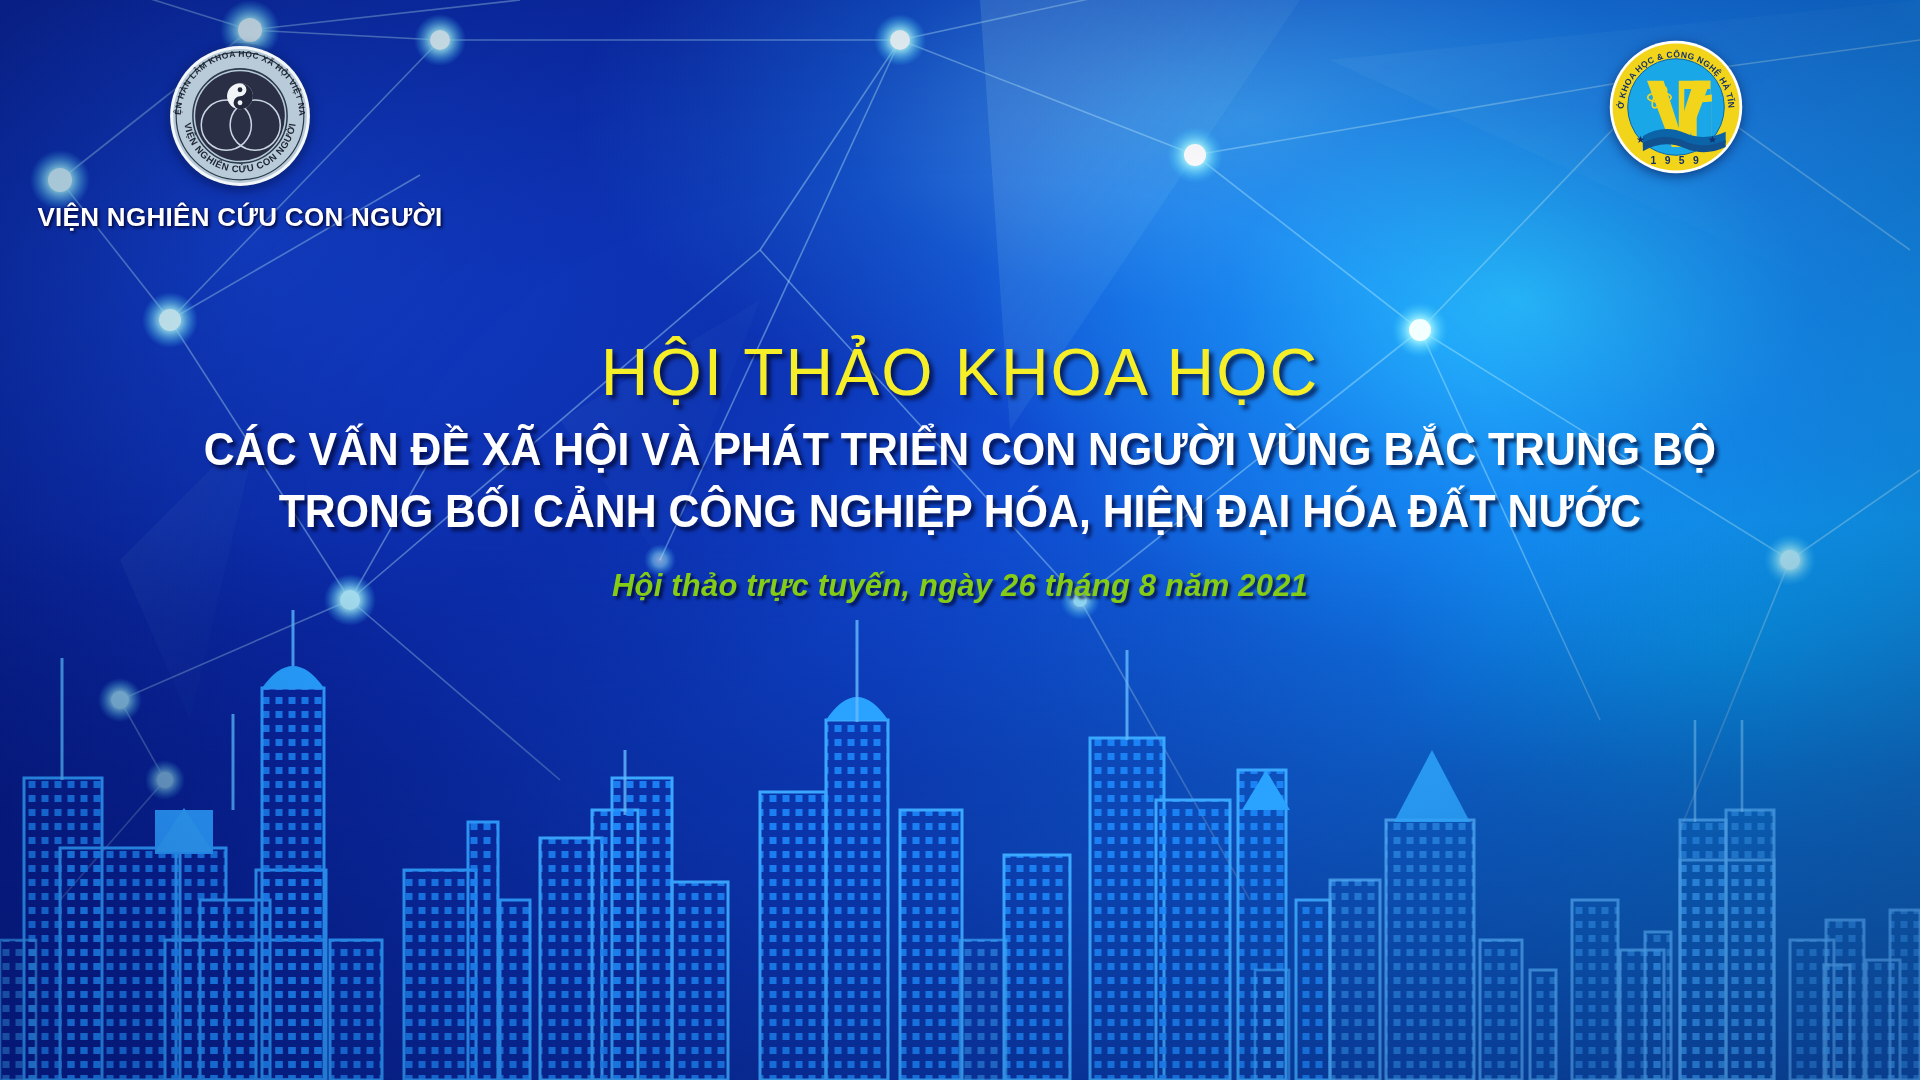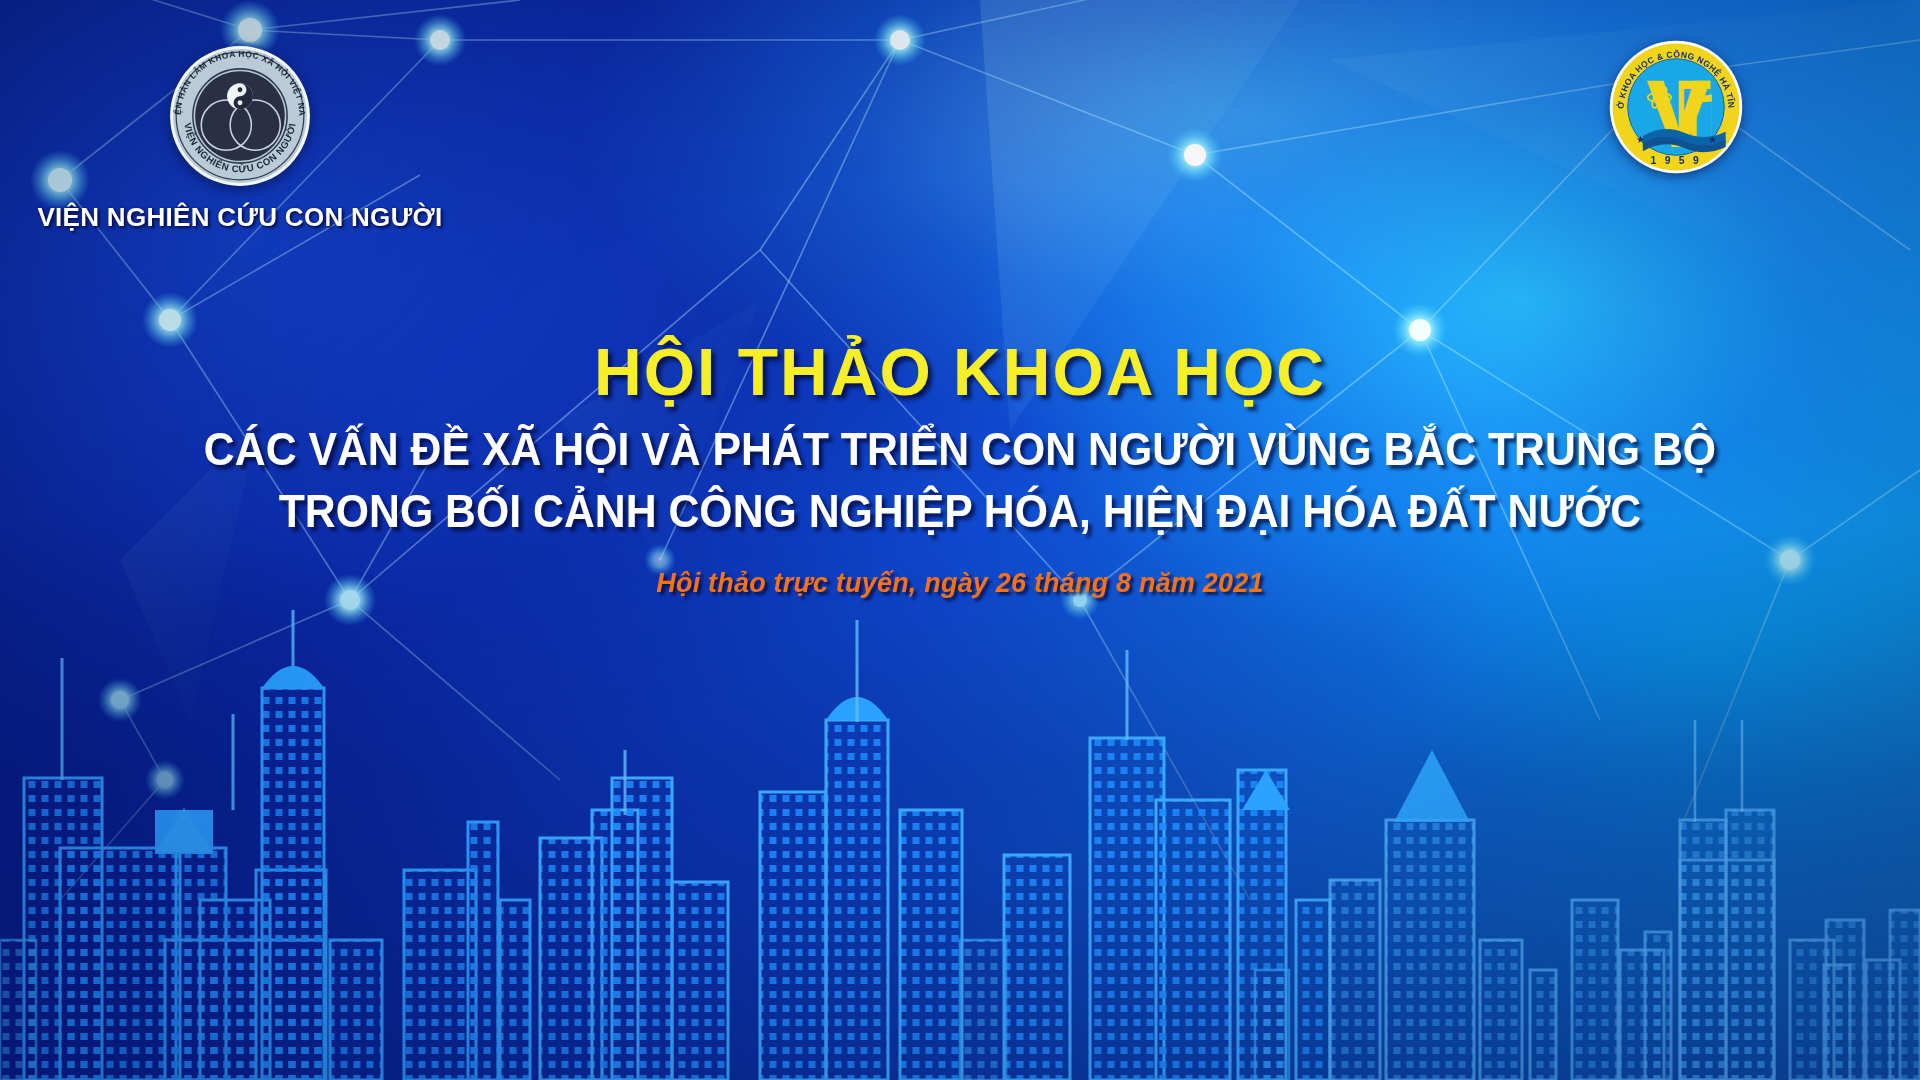--- a/index.html
+++ b/index.html
@@ -67,42 +67,42 @@
   
   .titles {
     position: absolute;
     left: 0; right: 0;
     top: 338px;
     text-align: center;
   }
   .t-main {
     color: #f6ee27;
     font-size: 66px;
-    font-weight: bold;
+    font-weight: normal;
     letter-spacing: 2px;
     line-height: 1.06;
     text-shadow: 4px 4px 4px rgba(0,6,50,0.75);
     white-space: nowrap;
   }
   .t-sub {
     color: #ffffff;
     font-weight: bold;
     font-size: 46px;
     line-height: 1.30;
     letter-spacing: 0px;
     transform: scaleX(0.93);
     text-shadow: 4px 4px 4px rgba(0,6,50,0.72);
     white-space: nowrap;
     margin-top: 12px;
   }
   .t-sub2 { margin-top: 2px; }
   .t-date {
     margin-top: 26px;
-    color: #f97316;
-    font-size: 27px;
+    color: #84cc16;
+    font-size: 31px;
     font-weight: bold;
     font-style: italic;
     letter-spacing: 0.2px;
     text-shadow: 3px 3px 3px rgba(0,6,50,0.75);
     white-space: nowrap;
   }
 </style>
 </head>
 <body>
 

